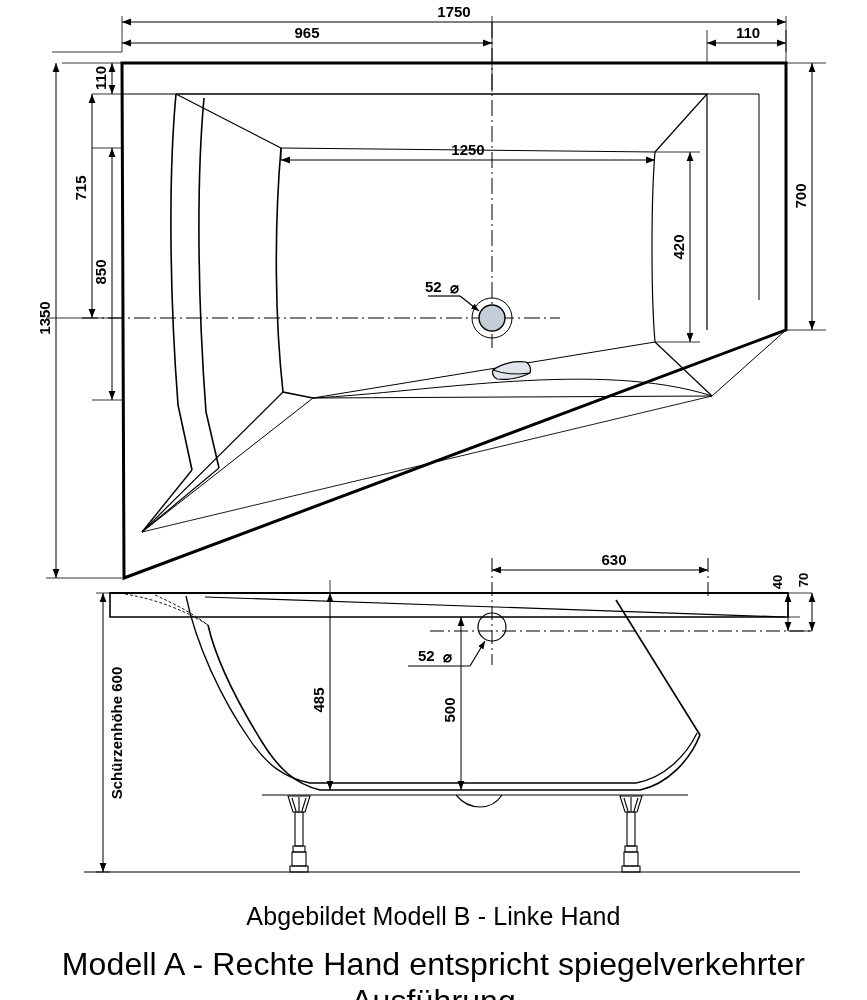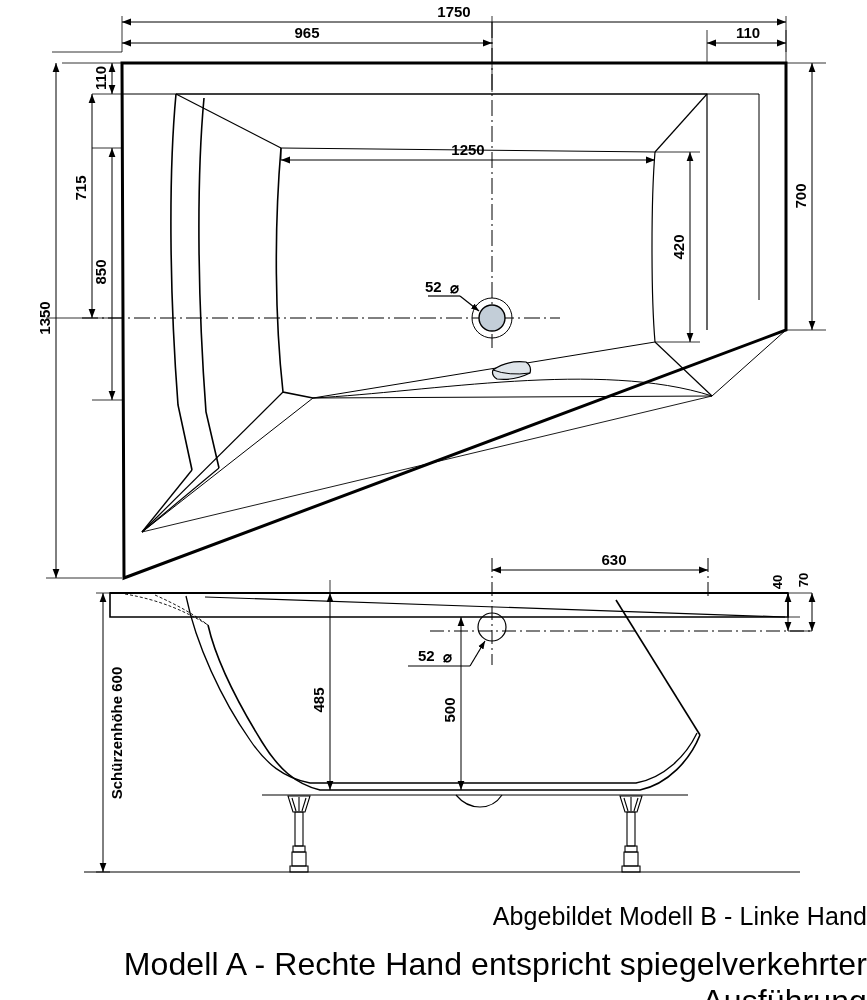--- a/index.html
+++ b/index.html
@@ -6,21 +6,21 @@
   body{
     width:867px;height:1000px;
     font-family:"Liberation Sans", sans-serif;
     color:#000;
     overflow:hidden;
   }
   #sheet{position:relative;width:774px;height:1000px;background:#fff;}
   svg#drawing{position:absolute;left:0;top:0;width:867px;height:1000px;display:block;}
 
   .caption-wrap{
-    position:absolute;left:0;width:867px;text-align:right;
+    position:absolute;left:0;width:867px;text-align:center;
   }
   .cap1{top:902px;font-size:25px;letter-spacing:.1px;}
   .cap2{top:946px;font-size:32px;letter-spacing:.1px;}
 
   
   text{font-family:"Liberation Sans", sans-serif;font-weight:bold;fill:#000;}
   .dim{font-size:15px;font-weight:bold;}
   .dimsm{font-size:13px;font-weight:bold;}
   .lbl{font-size:15px;font-weight:bold;}
 </style>

